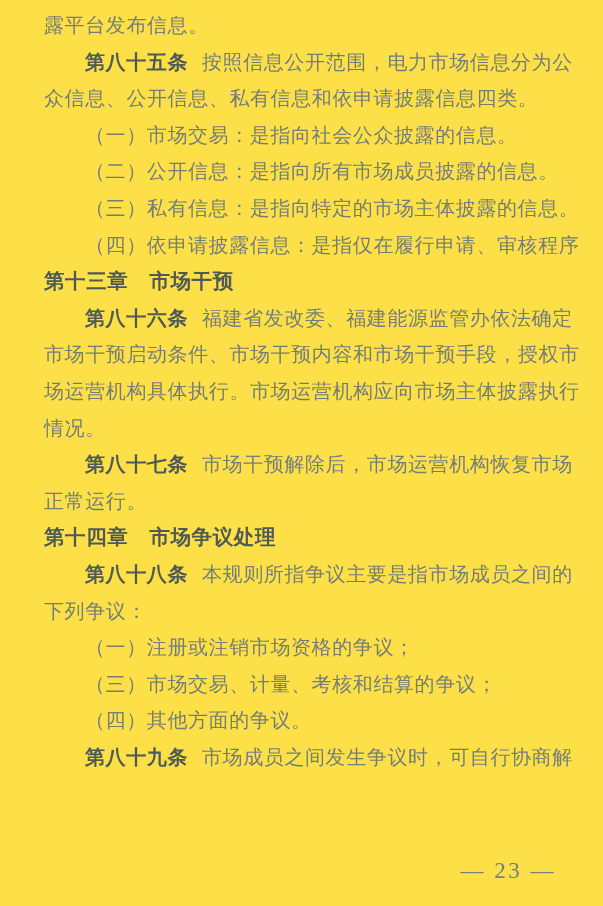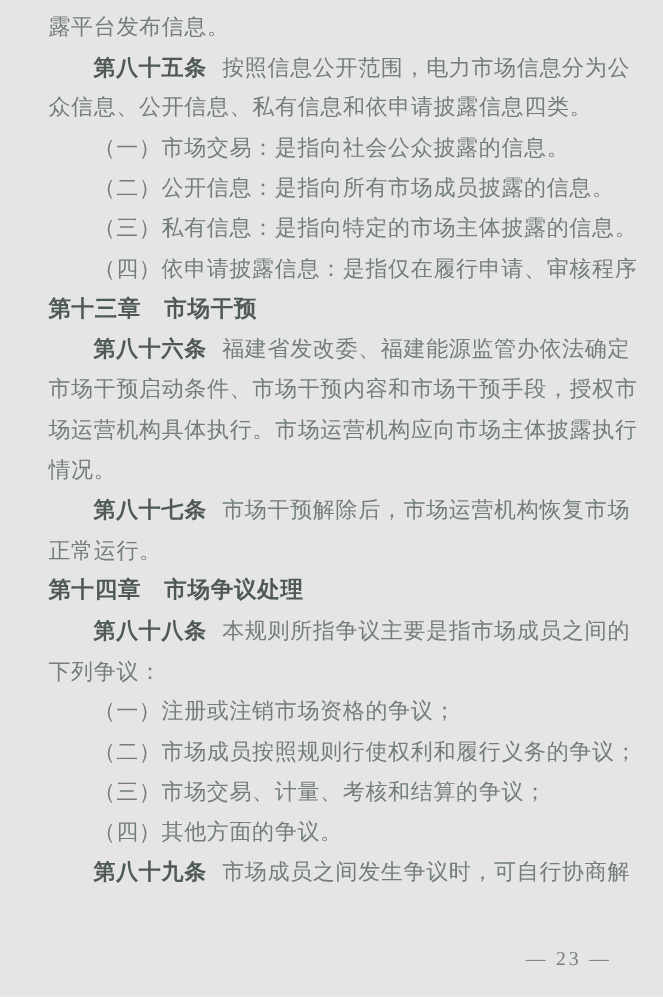--- a/index.html
+++ b/index.html
@@ -10,21 +10,21 @@
     width: 603px;
     height: 906px;
     background: #ffffff;
     overflow: hidden;
     font-family: "Liberation Serif", "DejaVu Serif", serif;
   }
   .page {
     position: relative;
     width: 603px;
     height: 906px;
-    background: #e5e5e5;
+    background: #fde047;
   }
   .content {
     position: absolute;
     top: 7px;
     left: 44px;
     width: 540px;
   }
   .ln {
     height: 36.6px;
     line-height: 36.6px;
@@ -49,21 +49,21 @@
   }
   .chapter .ct {
     margin-left: 21px;
   }
   .page-number {
     position: absolute;
     top: 858px;
     right: 47px;
     height: 26px;
     line-height: 26px;
-    font-size: 18px;
+    font-size: 23px;
     letter-spacing: 2.5px;
     color: #76807d;
     white-space: nowrap;
   }
 </style>
 </head>
 <body>
 
 <div class="page">
   <div class="content">
@@ -98,21 +98,20 @@
     <div class="ln"><span>正常运行。</span></div>
 
     <div class="ln chapter"><span>第十四章</span><span class="ct">市场争议处理</span></div>
 
     <div class="ln ind"><span class="lead">第八十八条</span><span>本规则所指争议主要是指市场成员之间的</span></div>
 
     <div class="ln"><span>下列争议：</span></div>
 
     <div class="ln ind"><span>（一）注册或注销市场资格的争议；</span></div>
 
-    <div class="ln ind"><span>（二）市场成员按照规则行使权利和履行义务的争议；</span></div>
 
     <div class="ln ind"><span>（三）市场交易、计量、考核和结算的争议；</span></div>
 
     <div class="ln ind"><span>（四）其他方面的争议。</span></div>
 
     <div class="ln ind"><span class="lead">第八十九条</span><span>市场成员之间发生争议时，可自行协商解</span></div>
 
   </div>
 
   <div class="page-number">— 23 —</div>

